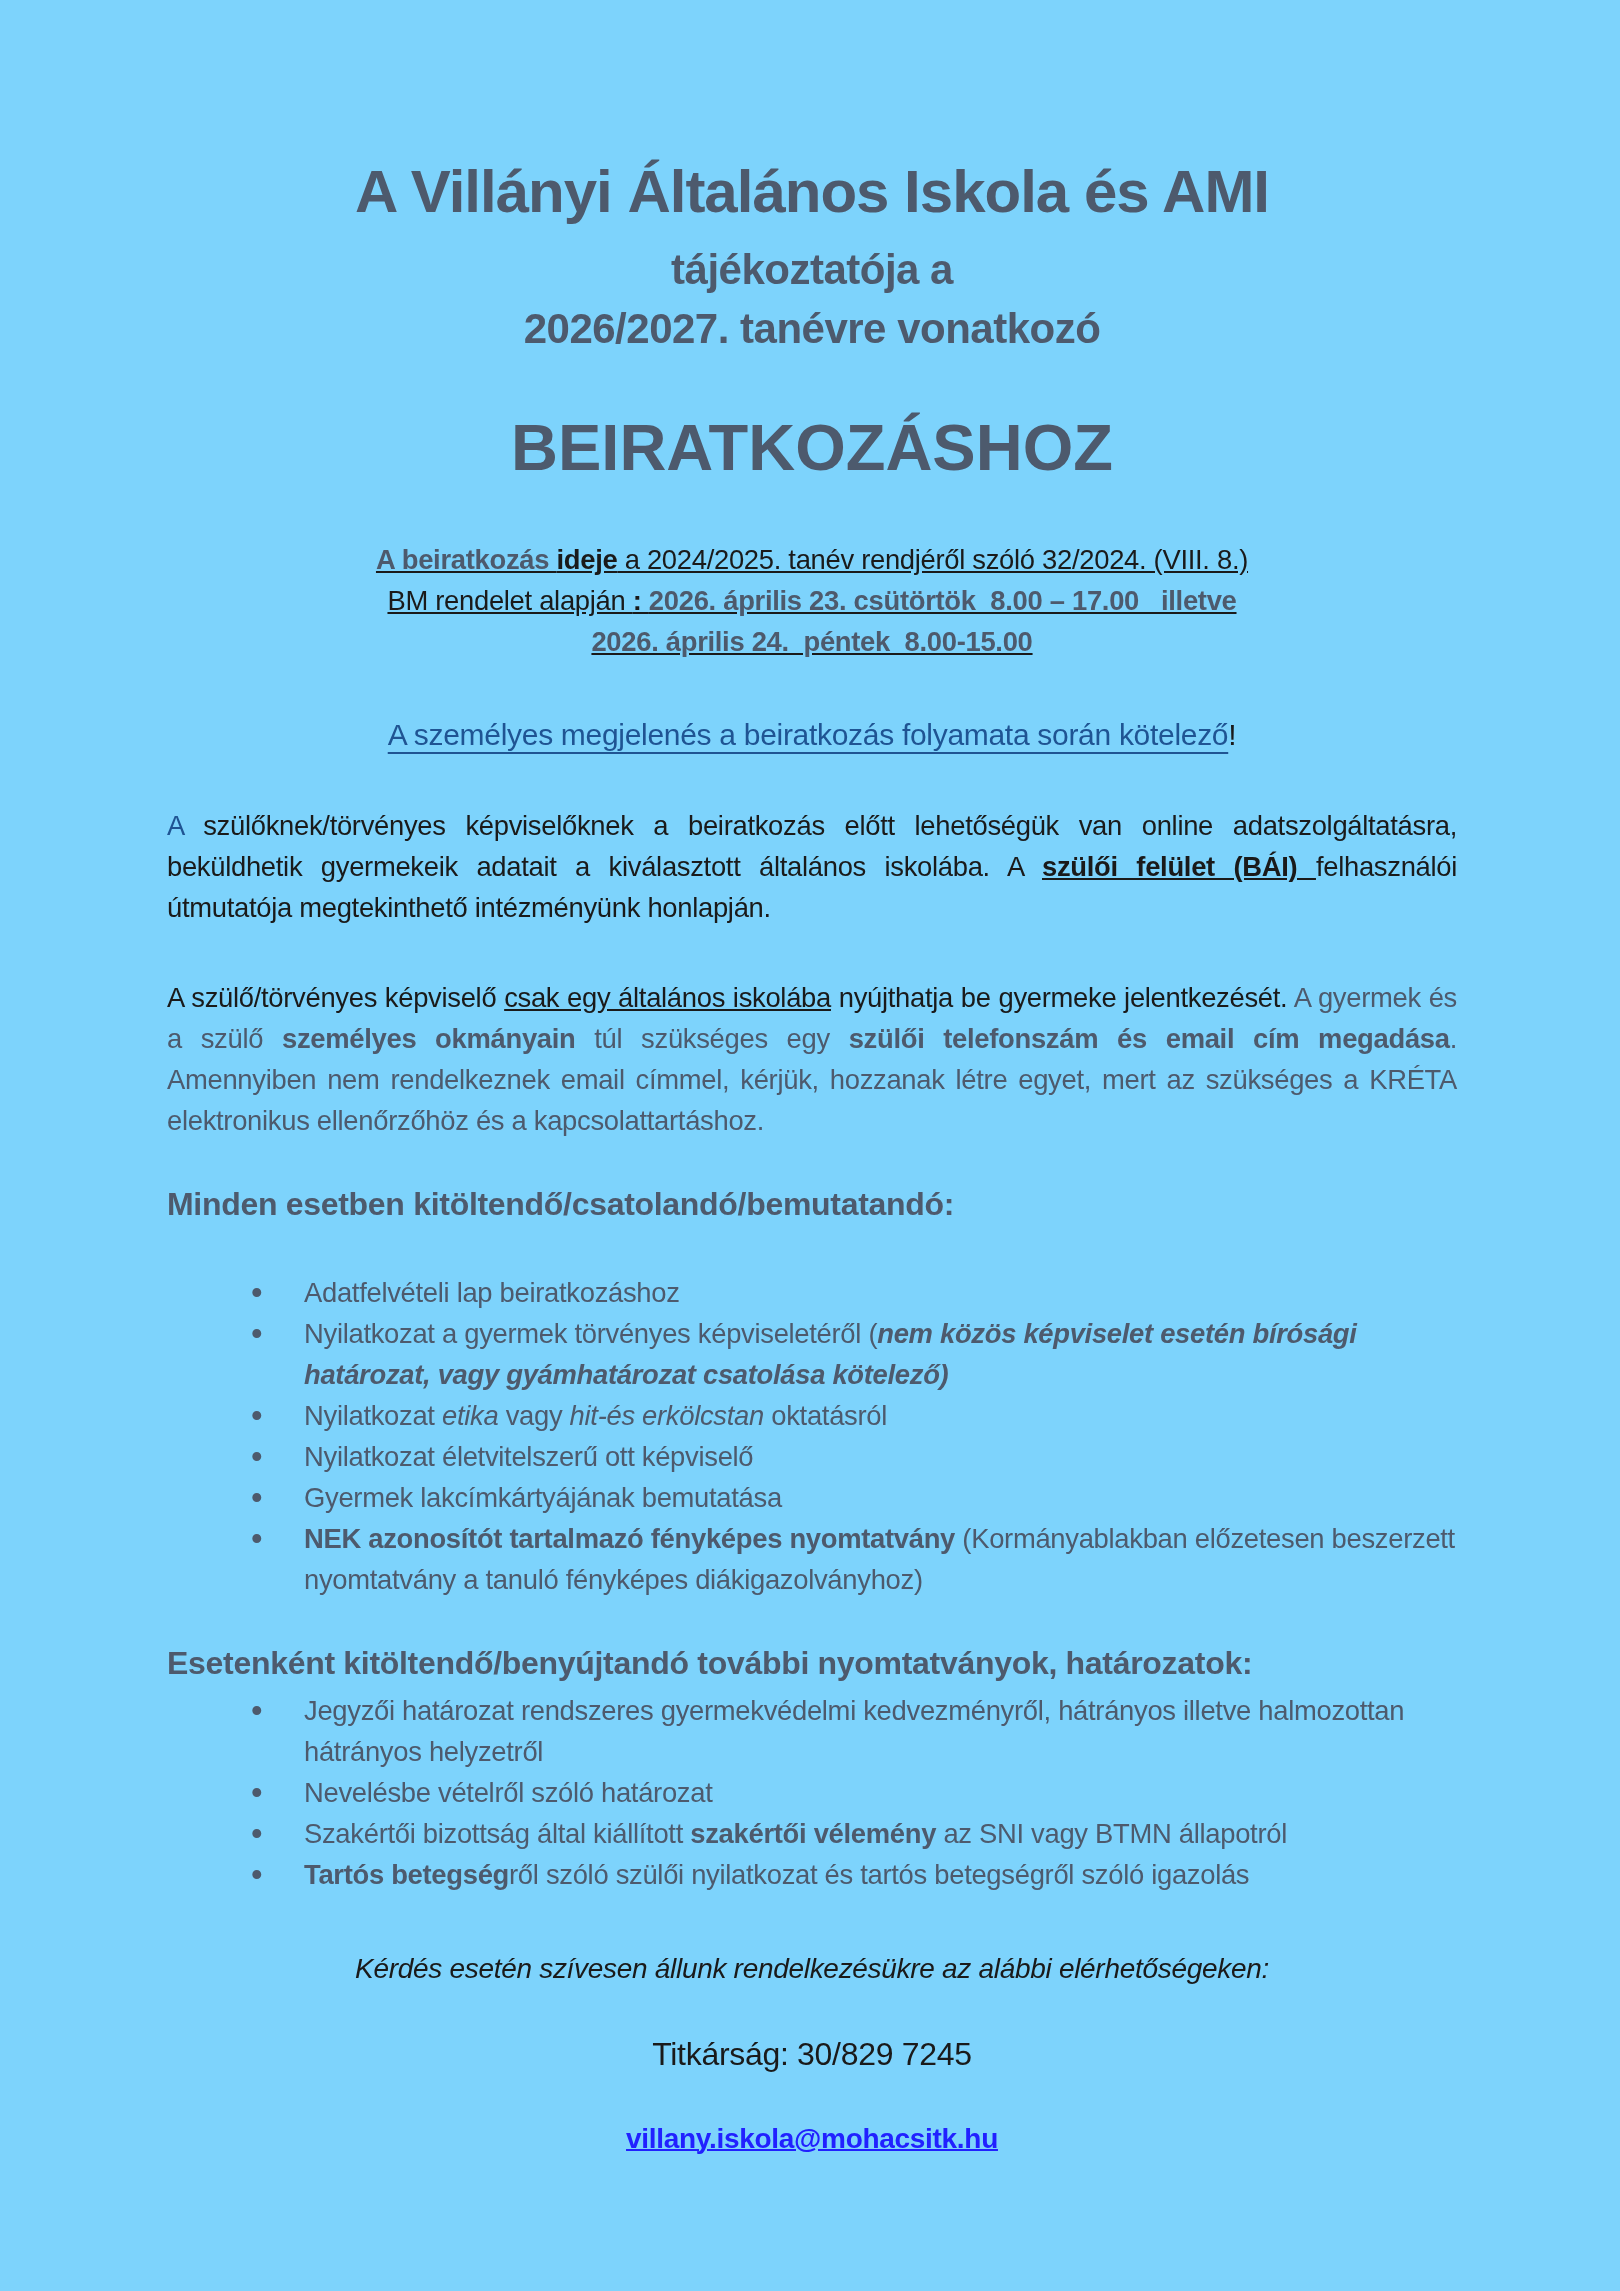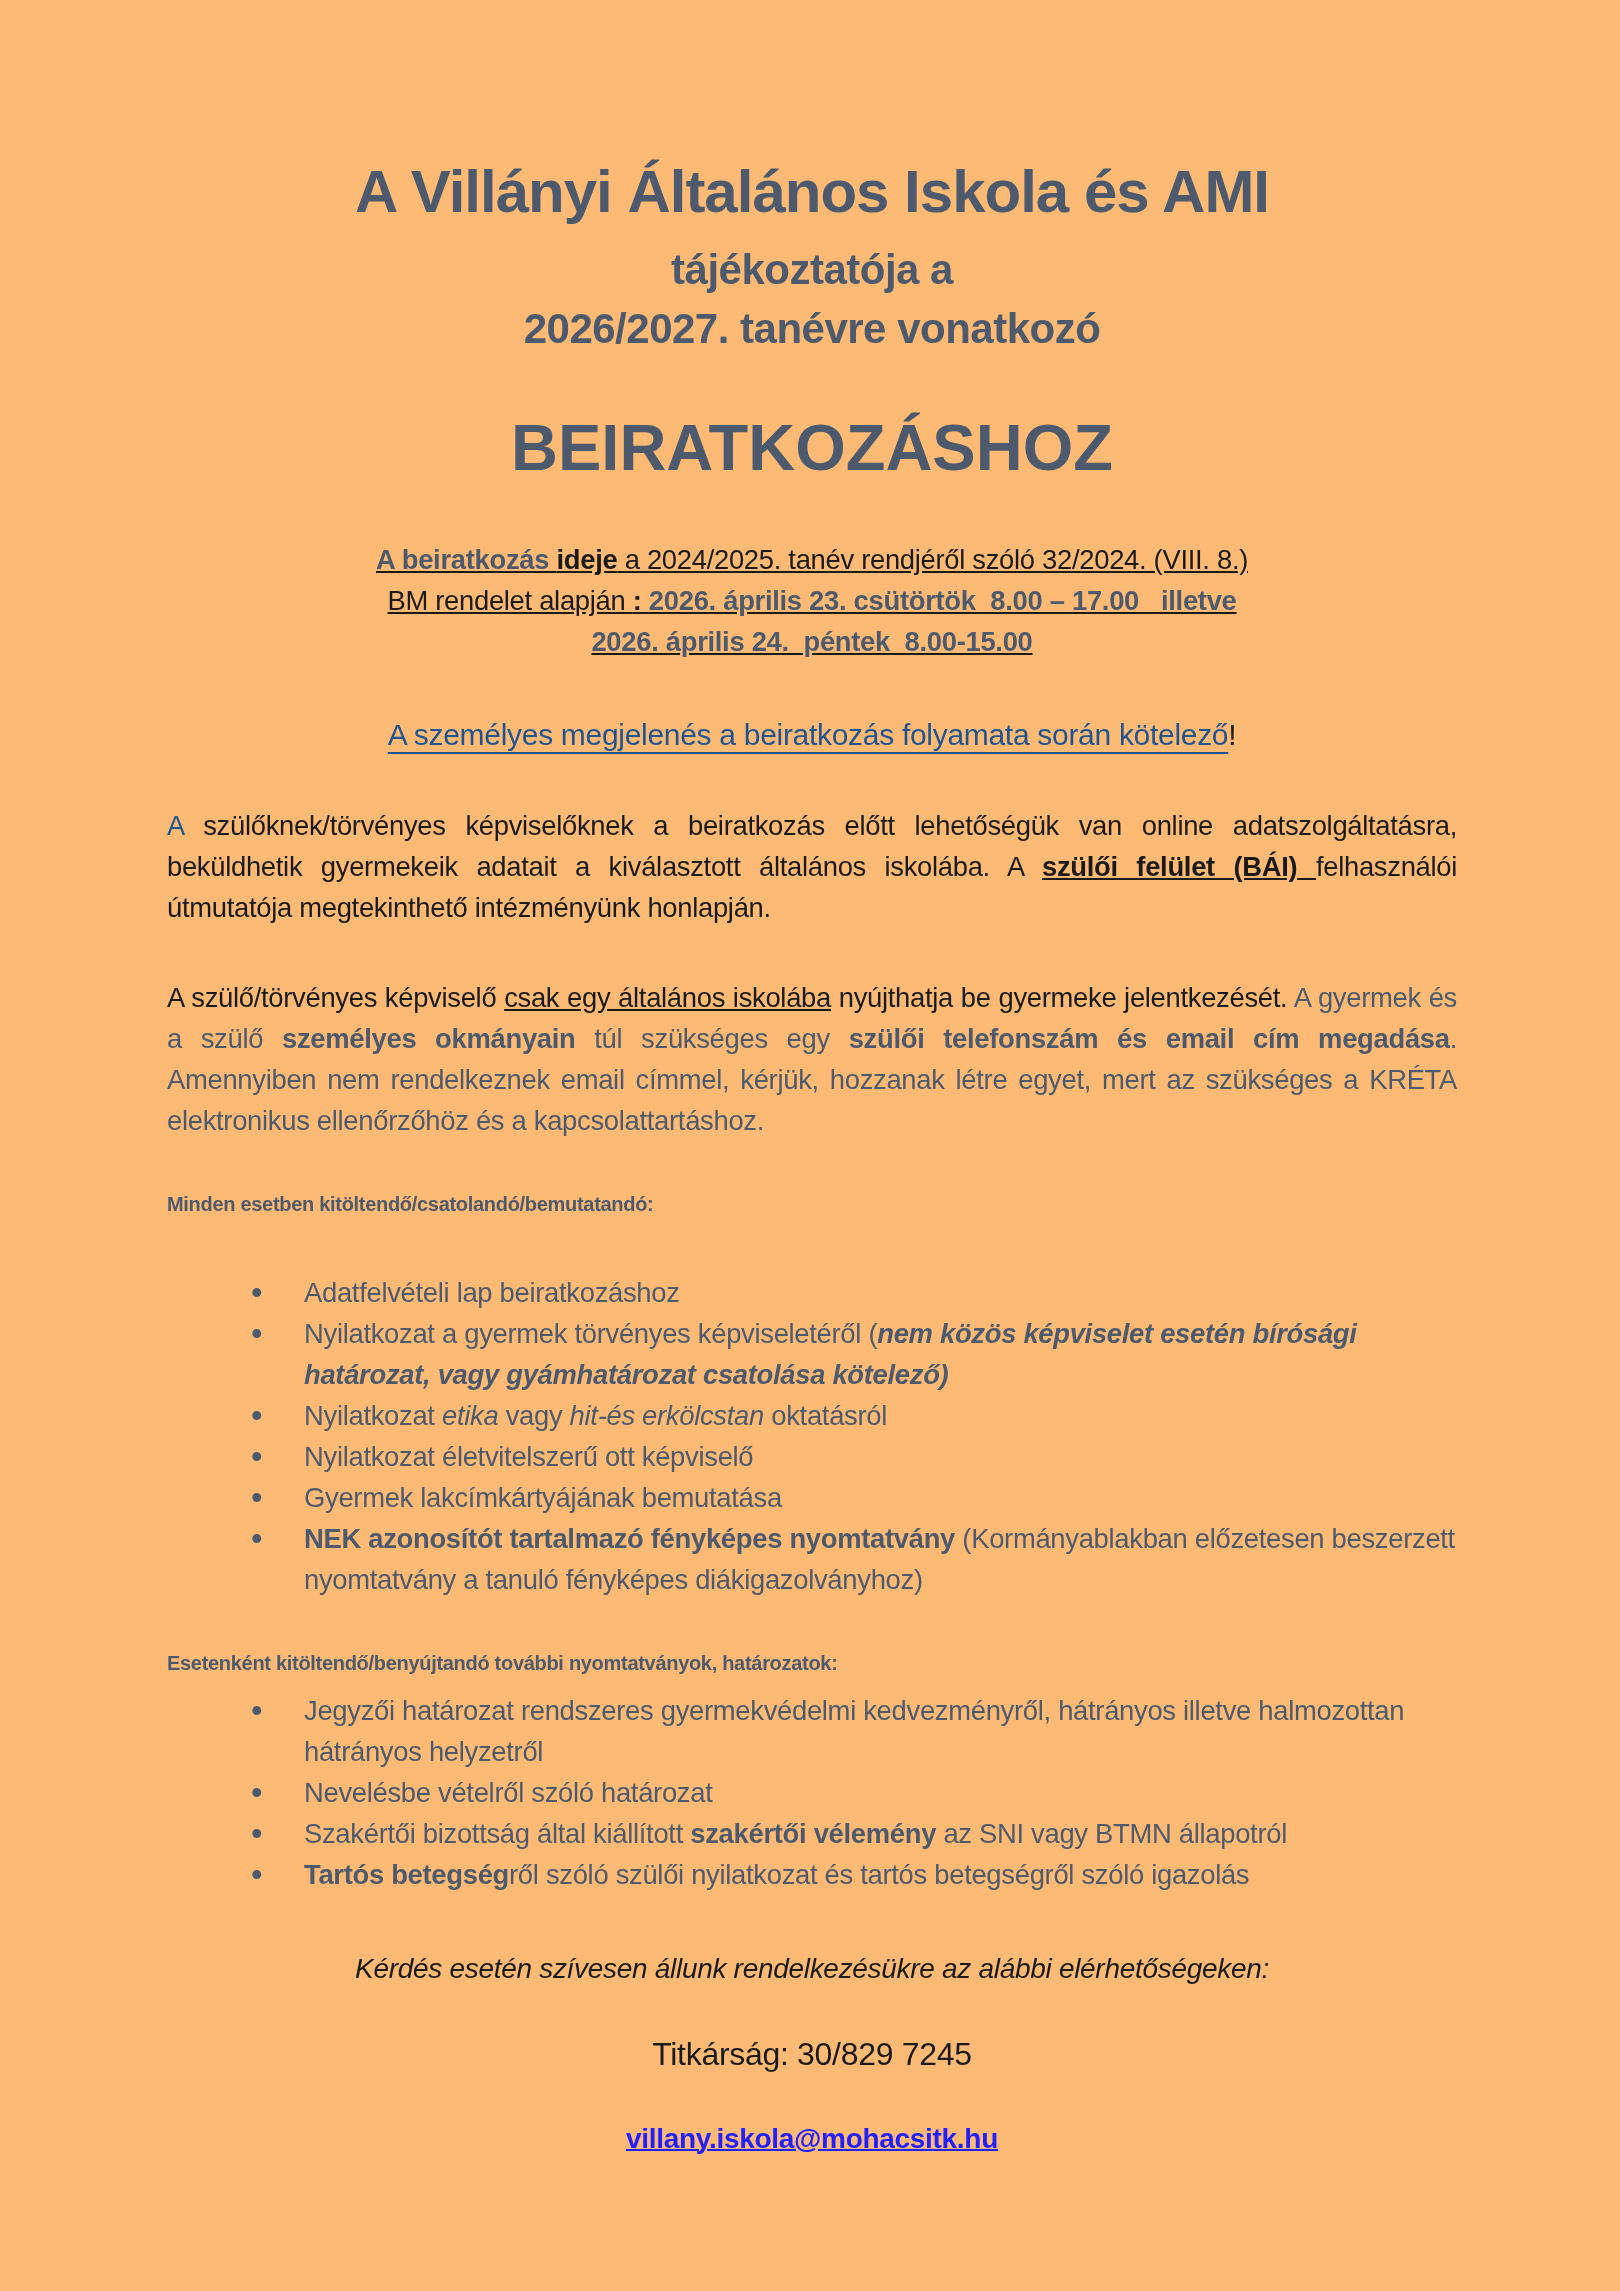--- a/index.html
+++ b/index.html
@@ -6,21 +6,21 @@
     --slate:#4D5A6D;
     --navy:#1F5493;
     --link_blue:#2121FF;
     --text_dark:#1A1A1A;
   }
   html,body{margin:0;padding:0;background:#ffffff;}
   .page{
     position:relative;
     width:1620px;height:2292px;
     margin:0 auto;
-    background:#fdba74;
+    background:#7dd3fc;
     box-sizing:border-box;
     padding:157px 163px 0 167px;
     font-family:"Liberation Sans","DejaVu Sans",sans-serif;
     font-size:27.4px;line-height:41px;
     color:var(--text_dark);
     letter-spacing:-0.3px;
     overflow:hidden;
   }
   .title{
     margin:0 0 13.7px 0;text-align:center;color:var(--slate);
@@ -48,21 +48,21 @@
     color:var(--navy);
     text-decoration:underline;
     text-decoration-color:var(--navy);
     text-underline-offset:6.9px;
     text-decoration-thickness:2px;
   }
   .para{margin:49px 0 0 0;text-align:justify;}
   .para2-slate{color:var(--slate);}
   .list-heading{
     margin:43px 0 0 0;font-weight:700;color:var(--slate);
-    font-size:20px;line-height:41px;
+    font-size:32px;line-height:41px;
   }
   ul.bullets{
     list-style:none;margin:0;padding:0;color:var(--slate);
   }
   ul.bullets.gap-large{margin-top:47px;}
   ul.bullets.gap-small{margin-top:5.9px;}
   .bullets li{position:relative;padding-left:137px;}
   .bullets li::before{
     content:"\2022";
     position:absolute;left:84px;top:0;

